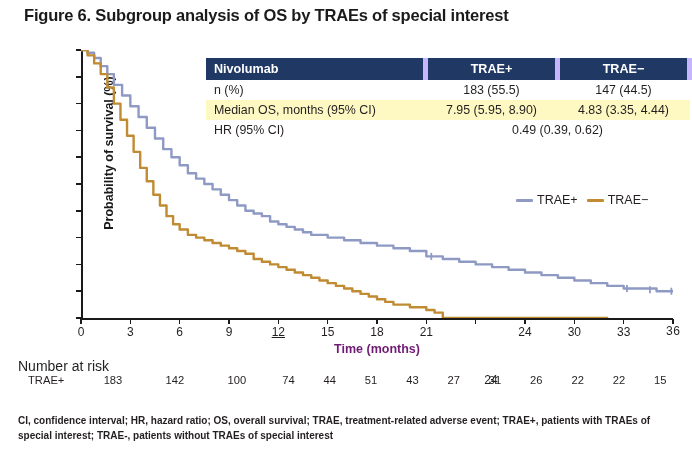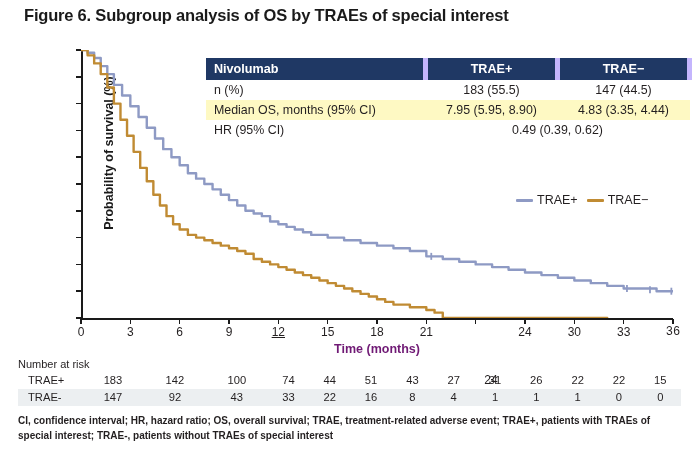--- a/index.html
+++ b/index.html
@@ -63,21 +63,21 @@
     border-right:5px solid #c4b5fd;
   }
   #stats-table th.num{text-align:center;}
   #stats-table td{padding:3px 8px;background:#ffffff;}
   #stats-table td.num{text-align:center;}
   #stats-table tr.shaded td{background:#fef9c3;}
 
   
   #nar-title{
     position:absolute;left:18px;top:358px;
-    font-size:11px;color:#231f20;
+    font-size:14px;color:#231f20;
   }
   #nar-table{
     position:absolute;left:18px;top:372px;
     width:663px;border-collapse:collapse;
     font-size:11.2px;color:#231f20;
   }
   #nar-table td{padding:1px 0;text-align:center;line-height:1.35;}
   #nar-table td.rowlabel{text-align:left;padding-left:10px;width:54px;}
   #nar-table tr.shaded td{background:#eceff1;}
 
@@ -193,32 +193,16 @@
         <td>44</td>
         <td>51</td>
         <td>43</td>
         <td>27</td>
         <td>31</td>
         <td>26</td>
         <td>22</td>
         <td>22</td>
         <td>15</td>
       </tr>
-      <tr class="shaded">
-        <td class="rowlabel">TRAE-</td>
-        <td>147</td>
-        <td>92</td>
-        <td>43</td>
-        <td>33</td>
-        <td>22</td>
-        <td>16</td>
-        <td>8</td>
-        <td>4</td>
-        <td>1</td>
-        <td>1</td>
-        <td>1</td>
-        <td>0</td>
-        <td>0</td>
-      </tr>
     </tbody>
 </table>
 
 <div id="footnote">CI, confidence interval; HR, hazard ratio; OS, overall survival; TRAE, treatment-related adverse event; TRAE+, patients with TRAEs of special interest; TRAE-, patients without TRAEs of special interest</div>
 
 </body></html>

